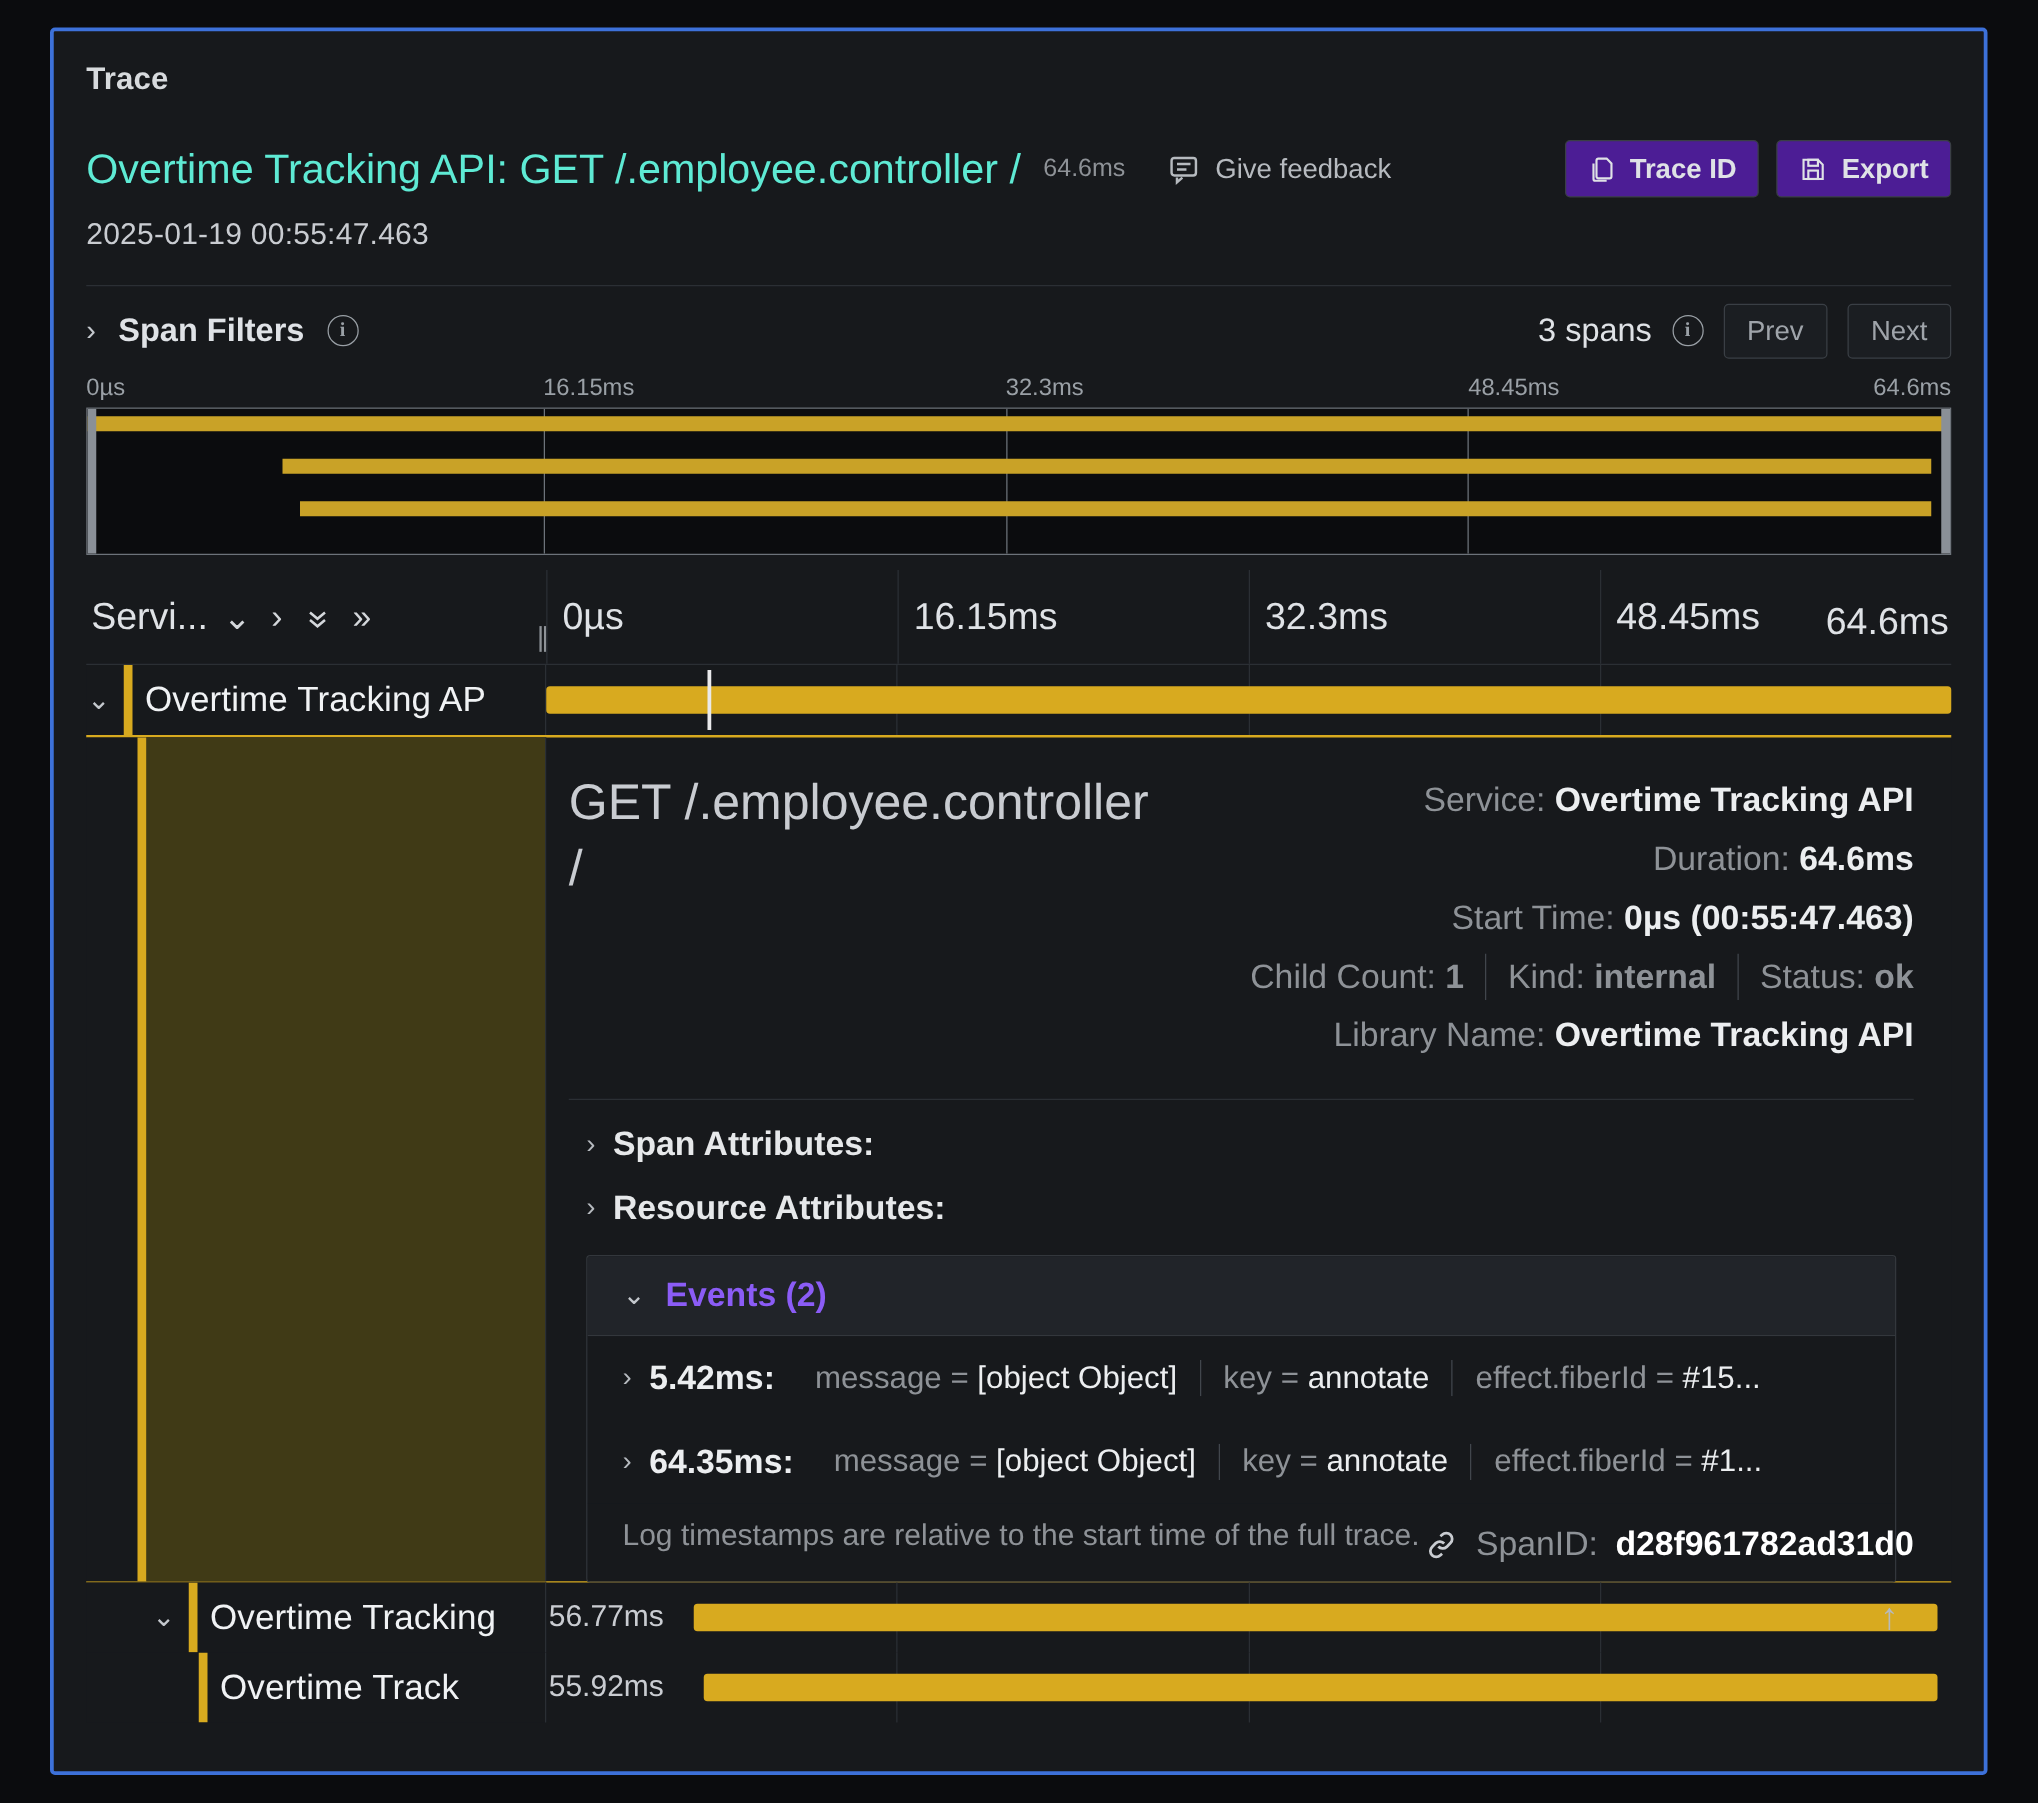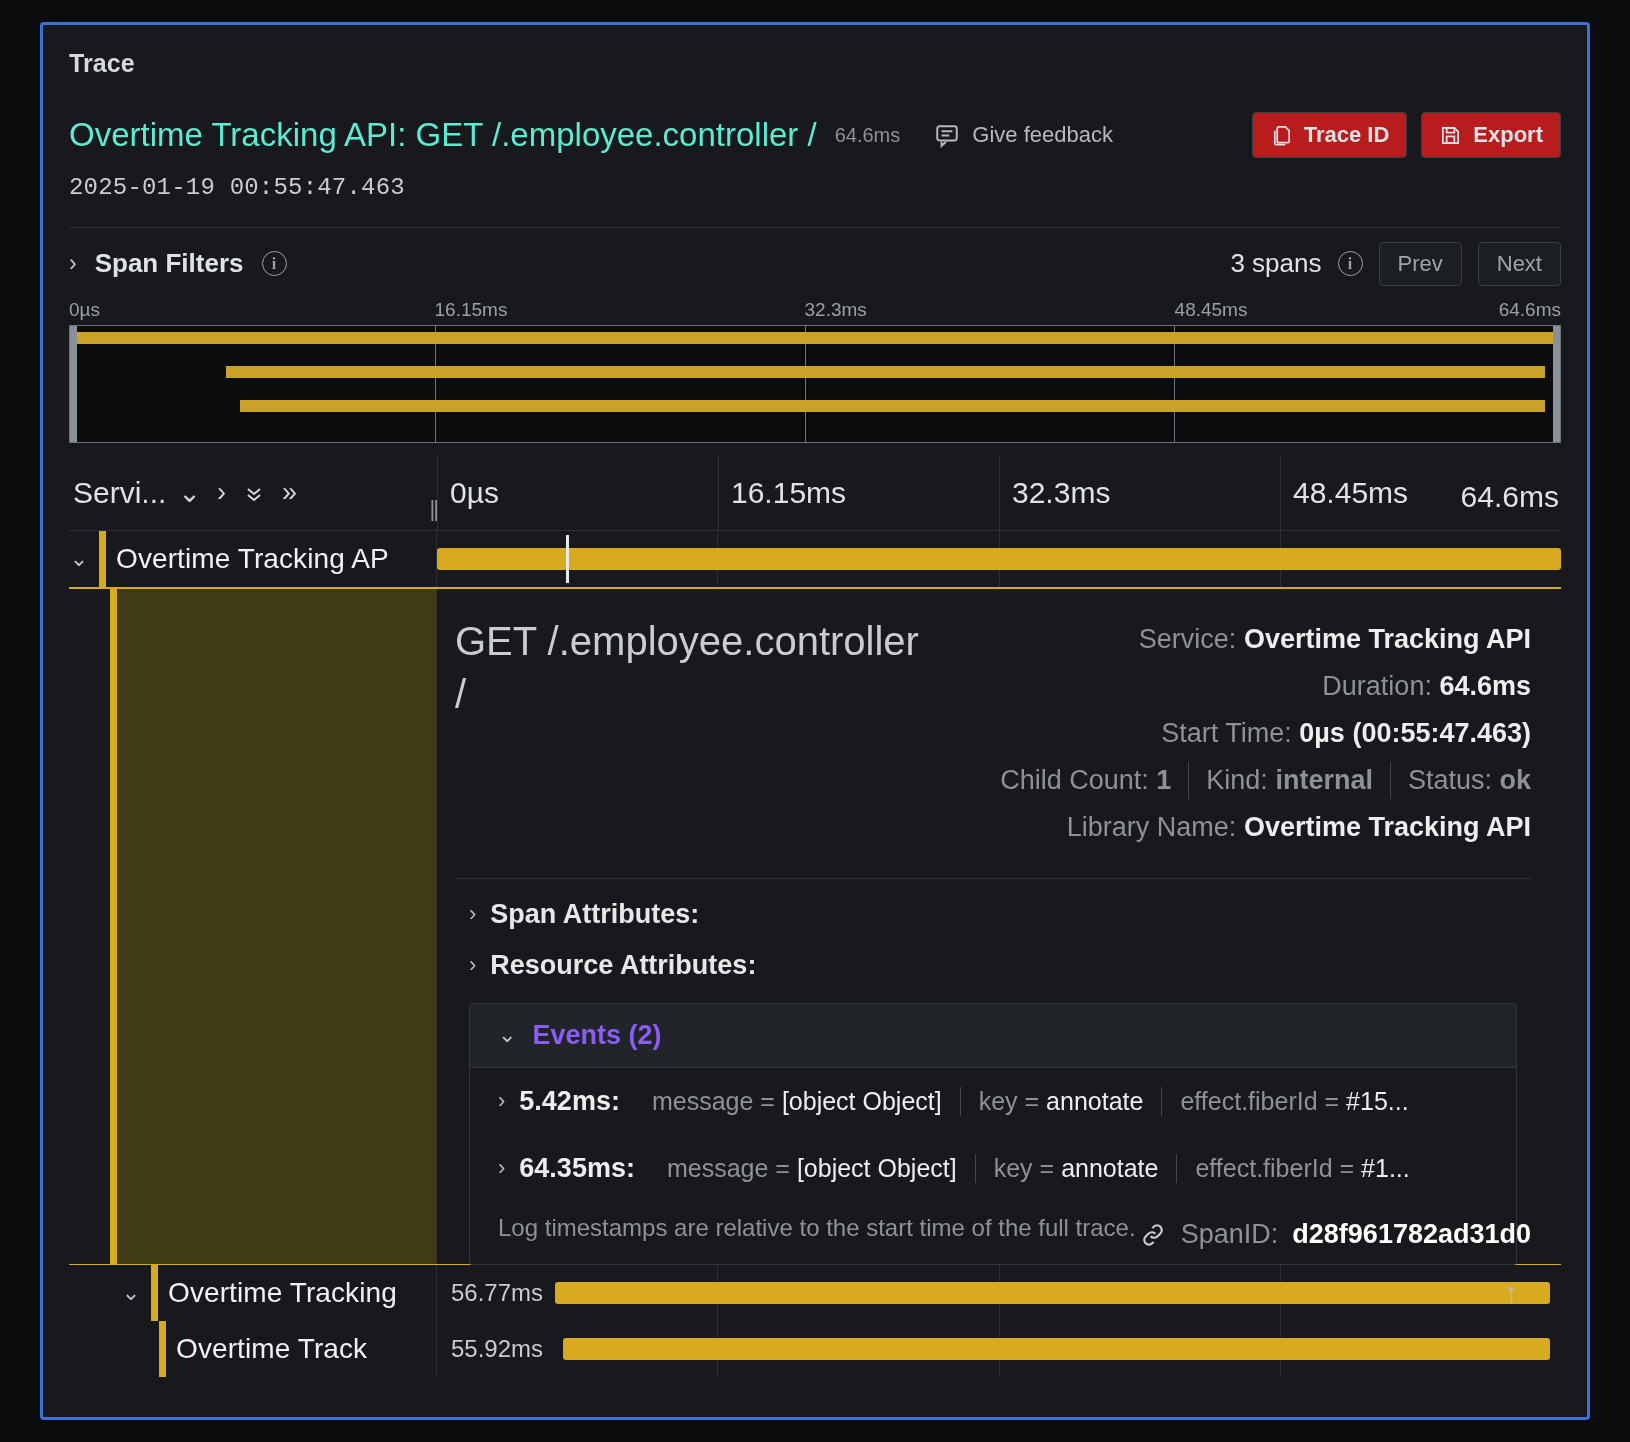--- a/index.html
+++ b/index.html
@@ -39,26 +39,26 @@
   }
   .feedback-btn {
     display: flex; align-items: center; gap: 12px;
     margin-left: 34px; color: #b6babf; font-size: 22px; white-space: nowrap;
     cursor: pointer;
   }
   .hdr-btns { margin-left: auto; display: flex; gap: 14px; }
   .hdr-btn {
     display: flex; align-items: center; gap: 11px;
     border: 1px solid #3a3f45; border-radius: 4px;
-    background: #b91c1c; color: #dfe2e6;
+    background: #4c1d95; color: #dfe2e6;
     font-size: 22px; font-weight: bold;
     padding: 9px 17px; cursor: pointer; white-space: nowrap;
   }
   .trace-time {
-    font-size: 24px; color: #c9ccd1; margin-top: 16px; letter-spacing: .2px; font-family: Liberation Mono, monospace;
+    font-size: 24px; color: #c9ccd1; margin-top: 16px; letter-spacing: .2px;
   }
 
   
   .filter-bar {
     margin: 26px 26px 0 26px;
     border-top: 1px solid #2b2f34;
     height: 72px;
     display: flex; align-items: center;
   }
   .sf-left { display: flex; align-items: center; gap: 18px; }
@@ -149,21 +149,21 @@
   .sr-label {
     font-size: 28px; color: #f0f2f4; white-space: nowrap; letter-spacing: .1px;
   }
   .sr-track { flex: 1; position: relative; display: flex; }
   .sr-track .gcell { flex: 1; border-left: 1px solid #2b2f34; }
   .sr-bar {
     position: absolute; top: 50%; transform: translateY(-50%);
     height: 22px; background: #d8aa1f; border-radius: 3px;
   }
   .sr-dur {
-    position: absolute; left: 14px; top: 50%; transform: translateY(-50%);
+    position: absolute; left: 2px; top: 50%; transform: translateY(-50%);
     font-size: 24px; color: #c9ccd1; z-index: 3; white-space: nowrap;
   }
   .sr-tick {
     position: absolute; top: 4px; bottom: 4px; width: 3px; background: #e9e9ea; z-index: 4;
   }
 
   
   .detail-wrap {
     display: flex;
     border-top: 2px solid #d8aa1f;

